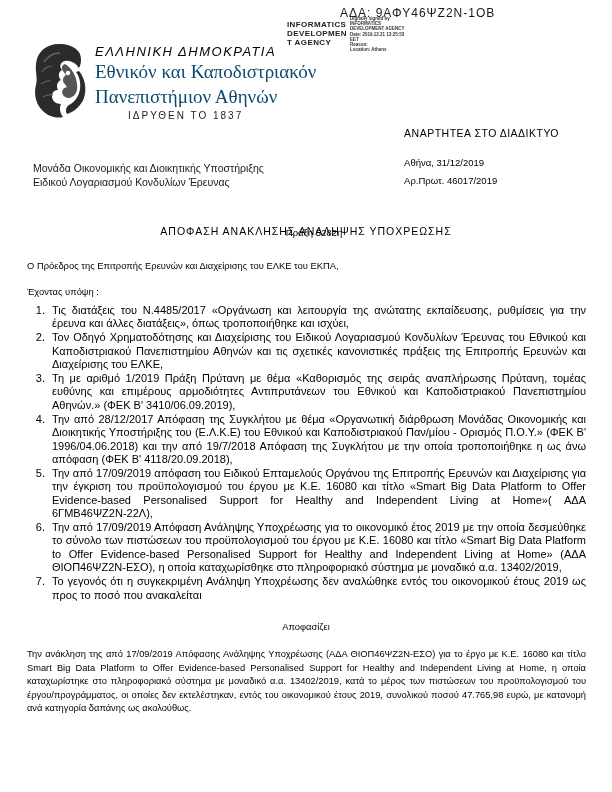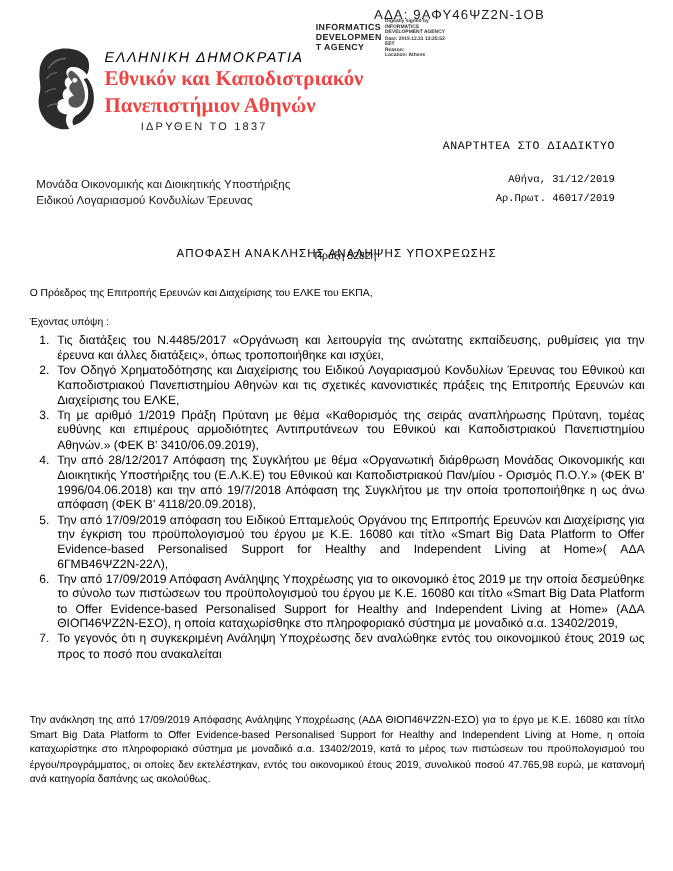--- a/index.html
+++ b/index.html
@@ -58,24 +58,24 @@
     top: 44px; left: 95px;
     font-size: 13px;
     letter-spacing: 1.5px;
     color: #000000;
     font-style: italic;
   }
   .hdr-univ {
     position: absolute;
     top: 59px; left: 95px;
     font-family: "Liberation Serif", serif;
-    font-weight: bold;
+    font-weight: normal;
     font-size: 19px;
     line-height: 25px;
-    color: #ef4444;
+    color: #0c4a6e;
     white-space: pre-line;
   }
   .hdr-founded {
     position: absolute;
     top: 110px; left: 128px;
     font-size: 10px;
     letter-spacing: 2px;
     color: #222;
   }
   .hdr-unit {
@@ -83,23 +83,21 @@
     top: 129px; left: 33px;
     font-size: 10.5px;
     line-height: 14px;
     color: #1a1a1a;
     white-space: pre-line;
     margin-top: 32px;
   }
   .meta-right {
     position: absolute;
     top: 127px; right: 53px;
-    text-align: right;
     font-size: 9.5px;
-    font-family: Liberation Mono, monospace;
   }
   .meta-right .posting { letter-spacing: 0.5px; font-size: 10.5px; }
   .meta-right .place-date { margin-top: 18px; }
   .meta-right .protocol  { margin-top: 7px; }
   
   .doc-title {
     position: absolute;
     top: 225px; left: 0; right: 0;
     text-align: center;
     font-size: 10.5px;
@@ -200,15 +198,16 @@
       <li>Τις διατάξεις του Ν.4485/2017 «Οργάνωση και λειτουργία της ανώτατης εκπαίδευσης, ρυθμίσεις για την έρευνα και άλλες διατάξεις», όπως τροποποιήθηκε και ισχύει,</li>
       <li>Τον Οδηγό Χρηματοδότησης και Διαχείρισης του Ειδικού Λογαριασμού Κονδυλίων Έρευνας του Εθνικού και Καποδιστριακού Πανεπιστημίου Αθηνών και τις σχετικές κανονιστικές πράξεις της Επιτροπής Ερευνών και Διαχείρισης του ΕΛΚΕ,</li>
       <li>Τη με αριθμό 1/2019 Πράξη Πρύτανη με θέμα «Καθορισμός της σειράς αναπλήρωσης Πρύτανη, τομέας ευθύνης και επιμέρους αρμοδιότητες Αντιπρυτάνεων του Εθνικού και Καποδιστριακού Πανεπιστημίου Αθηνών.» (ΦΕΚ Β' 3410/06.09.2019),</li>
       <li>Την από 28/12/2017 Απόφαση της Συγκλήτου με θέμα «Οργανωτική διάρθρωση Μονάδας Οικονομικής και Διοικητικής Υποστήριξης του (Ε.Λ.Κ.Ε) του Εθνικού και Καποδιστριακού Παν/μίου - Ορισμός Π.Ο.Υ.» (ΦΕΚ Β' 1996/04.06.2018) και την από 19/7/2018 Απόφαση της Συγκλήτου με την οποία τροποποιήθηκε η ως άνω απόφαση (ΦΕΚ Β' 4118/20.09.2018),</li>
       <li>Την από 17/09/2019 απόφαση του Ειδικού Επταμελούς Οργάνου της Επιτροπής Ερευνών και Διαχείρισης για την έγκριση του  προϋπολογισμού του έργου με Κ.Ε. 16080 και τίτλο «Smart Big Data Platform to Offer Evidence-based Personalised Support for Healthy and Independent Living at Home»( ΑΔΑ 6ΓΜΒ46ΨΖ2Ν-22Λ),</li>
       <li>Την από 17/09/2019 Απόφαση Ανάληψης Υποχρέωσης για το οικονομικό έτος 2019 με την οποία δεσμεύθηκε το σύνολο των πιστώσεων του προϋπολογισμού του έργου με Κ.Ε. 16080  και τίτλο «Smart Big Data Platform to Offer Evidence-based Personalised Support for Healthy and Independent Living at Home» (ΑΔΑ ΘΙΟΠ46ΨΖ2Ν-ΕΣΟ), η οποία καταχωρίσθηκε στο πληροφοριακό σύστημα με μοναδικό α.α. 13402/2019,</li>
       <li>Το γεγονός ότι η συγκεκριμένη Ανάληψη Υποχρέωσης δεν αναλώθηκε εντός του οικονομικού έτους 2019 ως προς το ποσό που ανακαλείται</li>
     </ol>
   </div>
 
+  <div class="decision-heading">Αποφασίζει</div>
   <div class="decision-paragraph">Την ανάκληση της από 17/09/2019 Απόφασης Ανάληψης Υποχρέωσης (ΑΔΑ ΘΙΟΠ46ΨΖ2Ν-ΕΣΟ) για το έργο με Κ.Ε. 16080 και τίτλο Smart Big Data Platform to Offer Evidence-based Personalised Support for Healthy and Independent Living at Home, η οποία καταχωρίστηκε στο πληροφοριακό σύστημα με μοναδικό α.α. 13402/2019, κατά το μέρος των πιστώσεων του προϋπολογισμού του έργου/προγράμματος, οι οποίες δεν εκτελέστηκαν, εντός του οικονομικού έτους 2019, συνολικού ποσού 47.765,98 ευρώ, με κατανομή ανά κατηγορία δαπάνης ως ακολούθως.</div>
 
 </div>
 
 </body></html>

